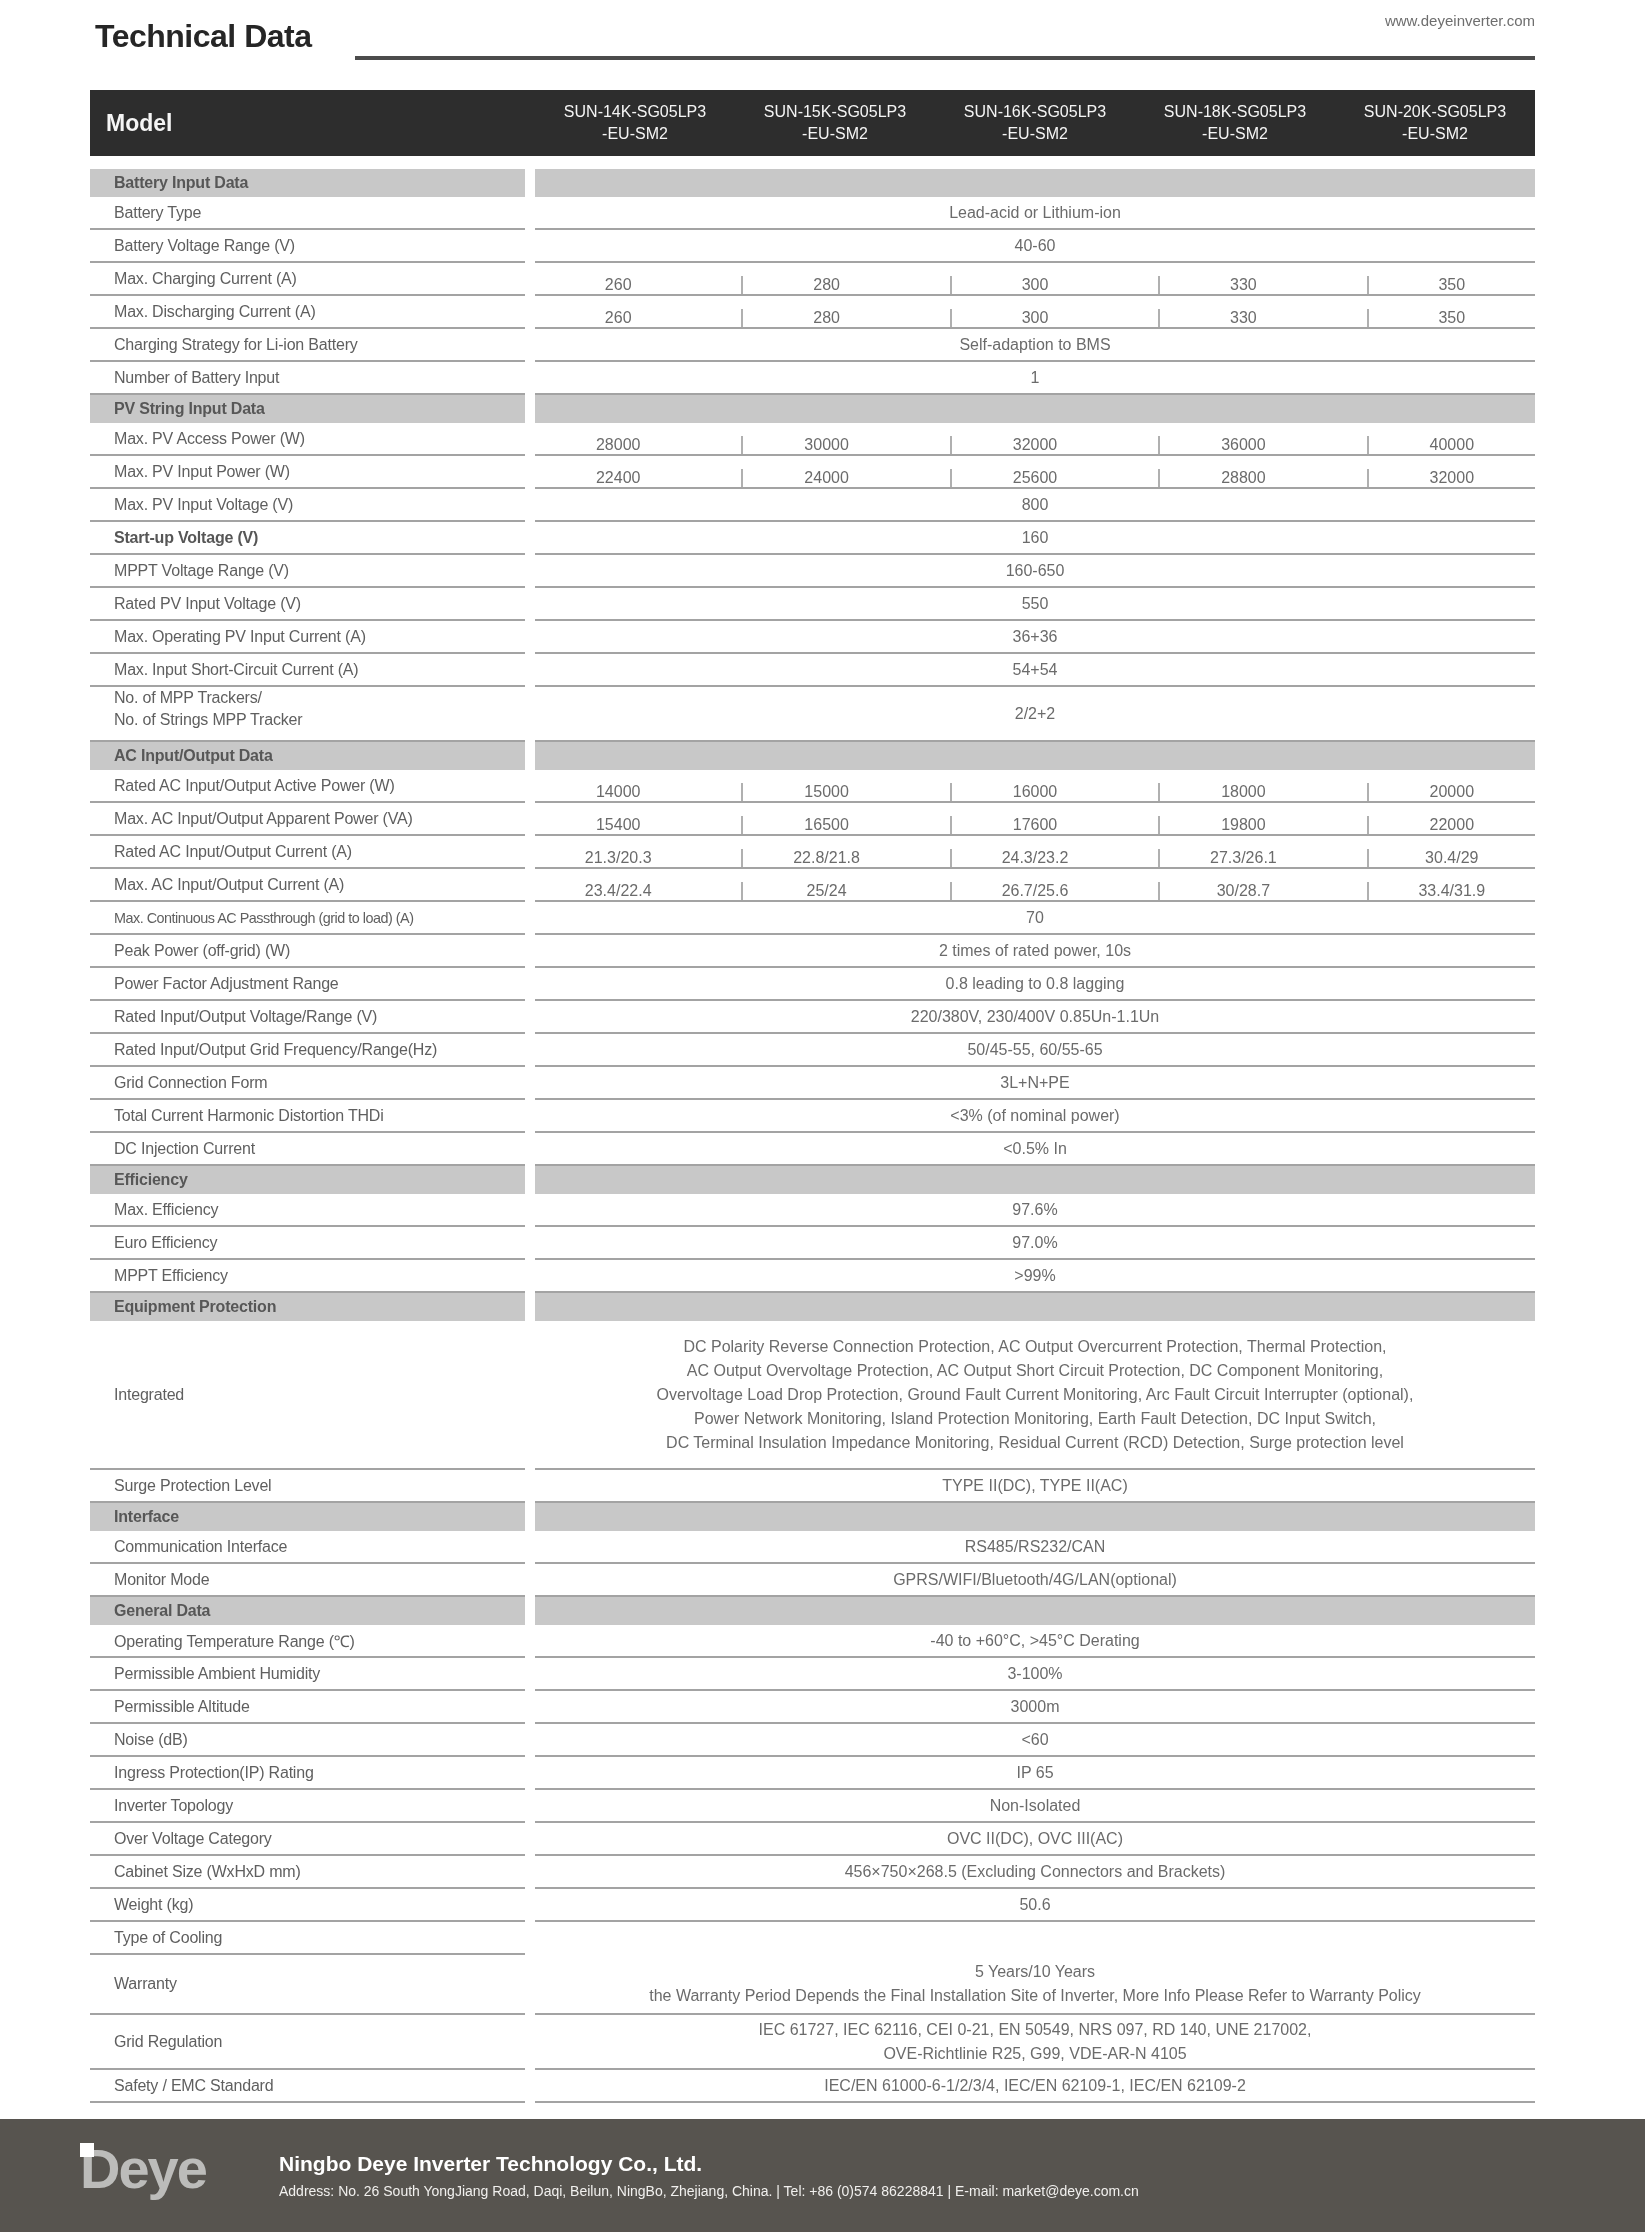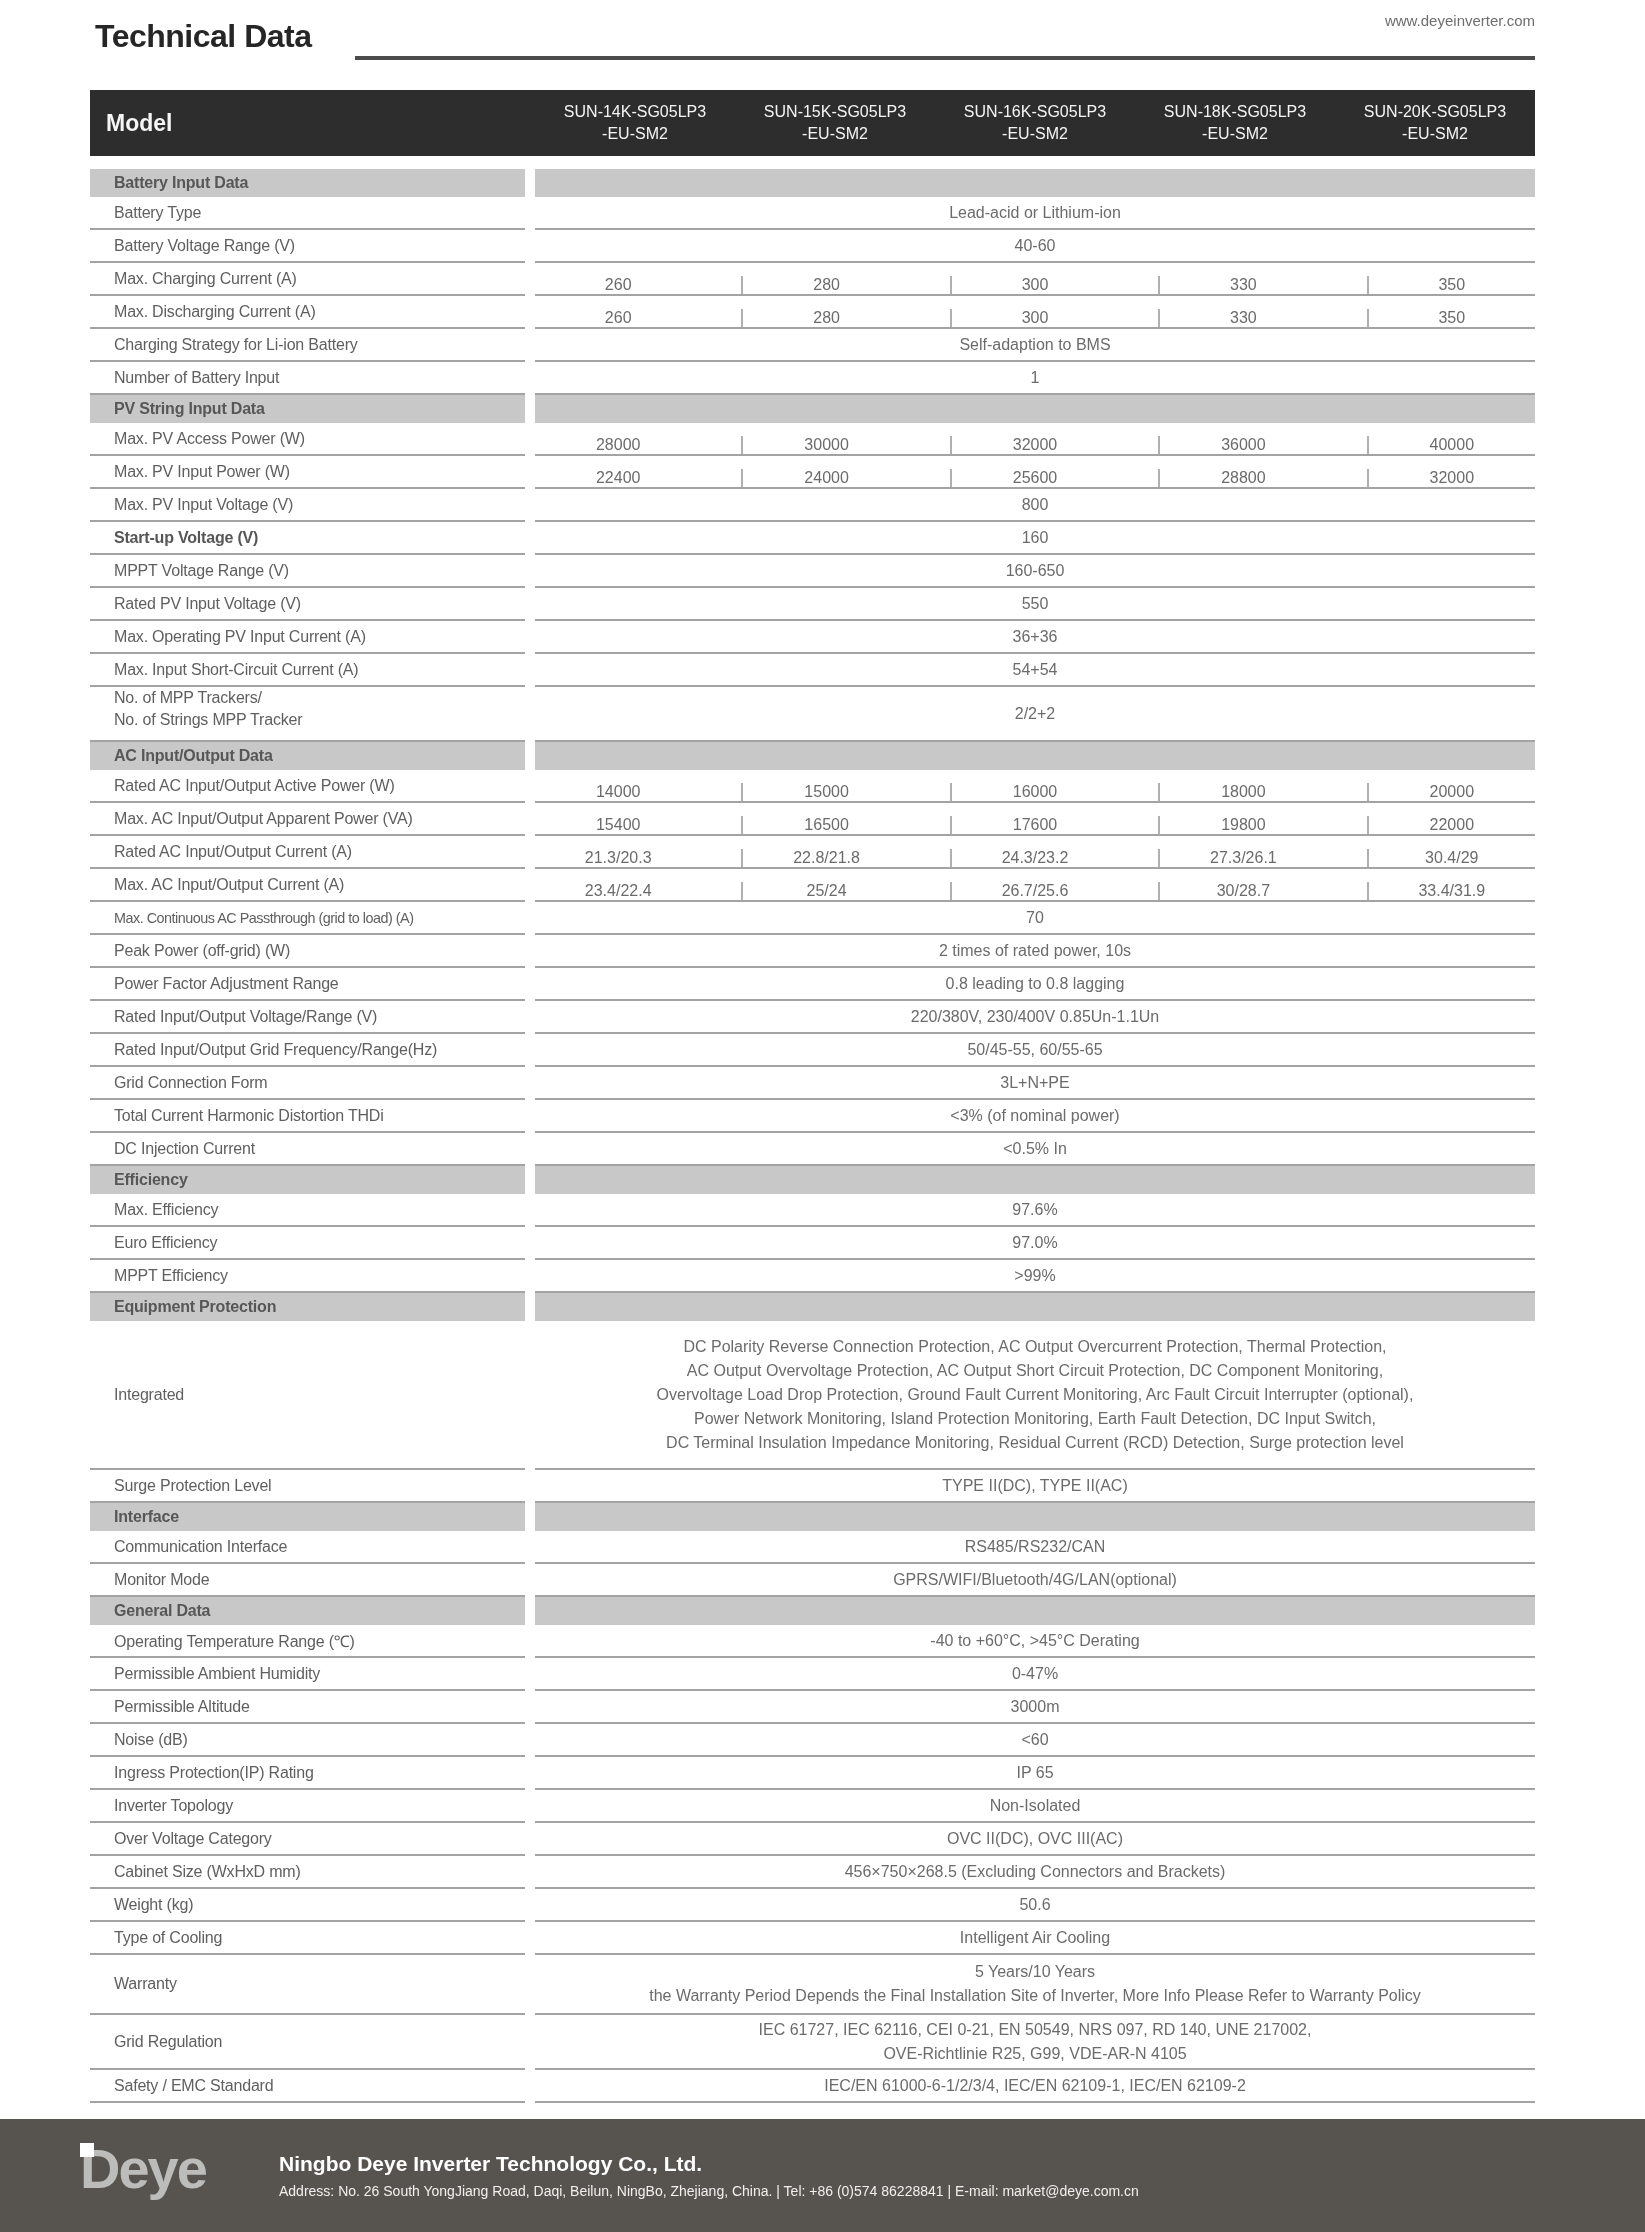--- a/index.html
+++ b/index.html
@@ -394,21 +394,21 @@
       <div class="dcell"></div>
   </div>
   <div class="trow">
     <div class="lcell">Operating Temperature Range (℃)</div>
       <div class="gapcol"></div>
     <div class="dcell">-40 to +60°C, &gt;45°C Derating</div>
   </div>
   <div class="trow">
     <div class="lcell">Permissible Ambient Humidity</div>
       <div class="gapcol"></div>
-    <div class="dcell">0-47%</div>
+    <div class="dcell">3-100%</div>
   </div>
   <div class="trow">
     <div class="lcell">Permissible Altitude</div>
       <div class="gapcol"></div>
     <div class="dcell">3000m</div>
   </div>
   <div class="trow">
     <div class="lcell">Noise (dB)</div>
       <div class="gapcol"></div>
     <div class="dcell">&lt;60</div>
@@ -434,21 +434,20 @@
     <div class="dcell">456×750×268.5 (Excluding Connectors and Brackets)</div>
   </div>
   <div class="trow">
     <div class="lcell">Weight (kg)</div>
       <div class="gapcol"></div>
     <div class="dcell">50.6</div>
   </div>
   <div class="trow">
     <div class="lcell">Type of Cooling</div>
       <div class="gapcol"></div>
-    <div class="dcell">Intelligent Air Cooling</div>
   </div>
   <div class="trow h60">
     <div class="lcell">Warranty</div>
       <div class="gapcol"></div>
     <div class="dcell multiline">
       <div>5 Years/10 Years</div>
       <div>the Warranty Period Depends the Final Installation Site of Inverter, More Info Please Refer to Warranty Policy</div>
     </div>
   </div>
   <div class="trow h55">

